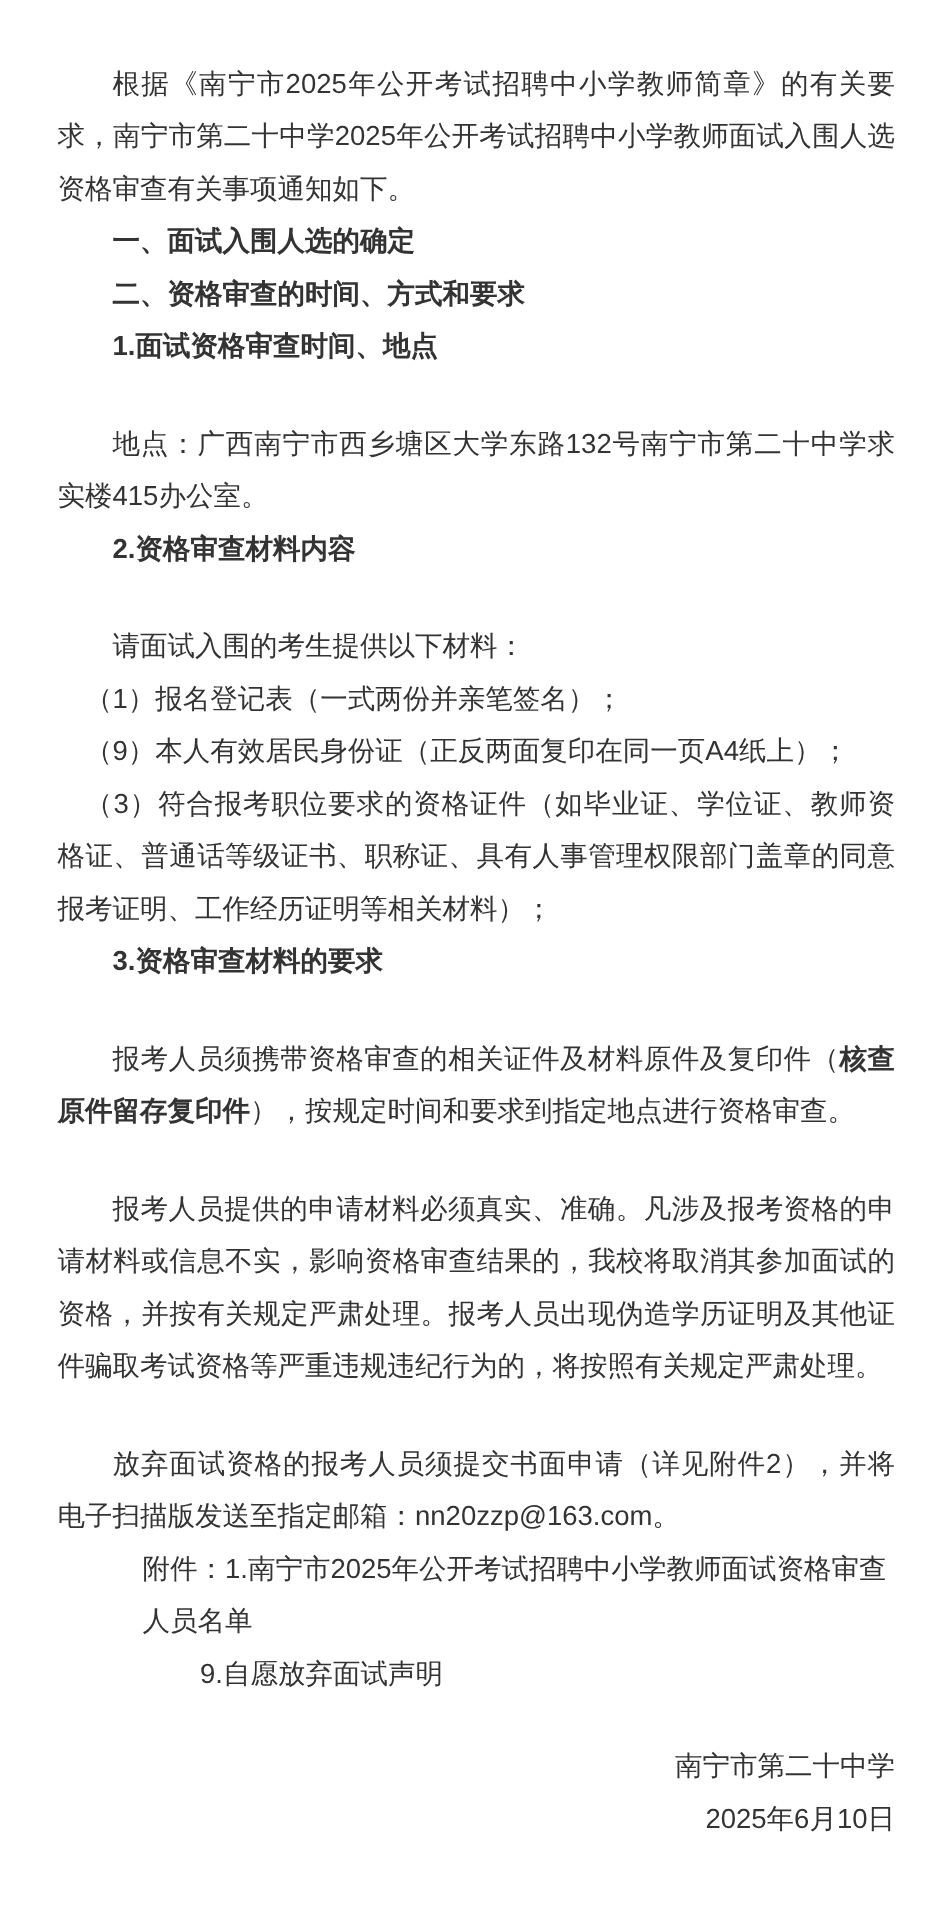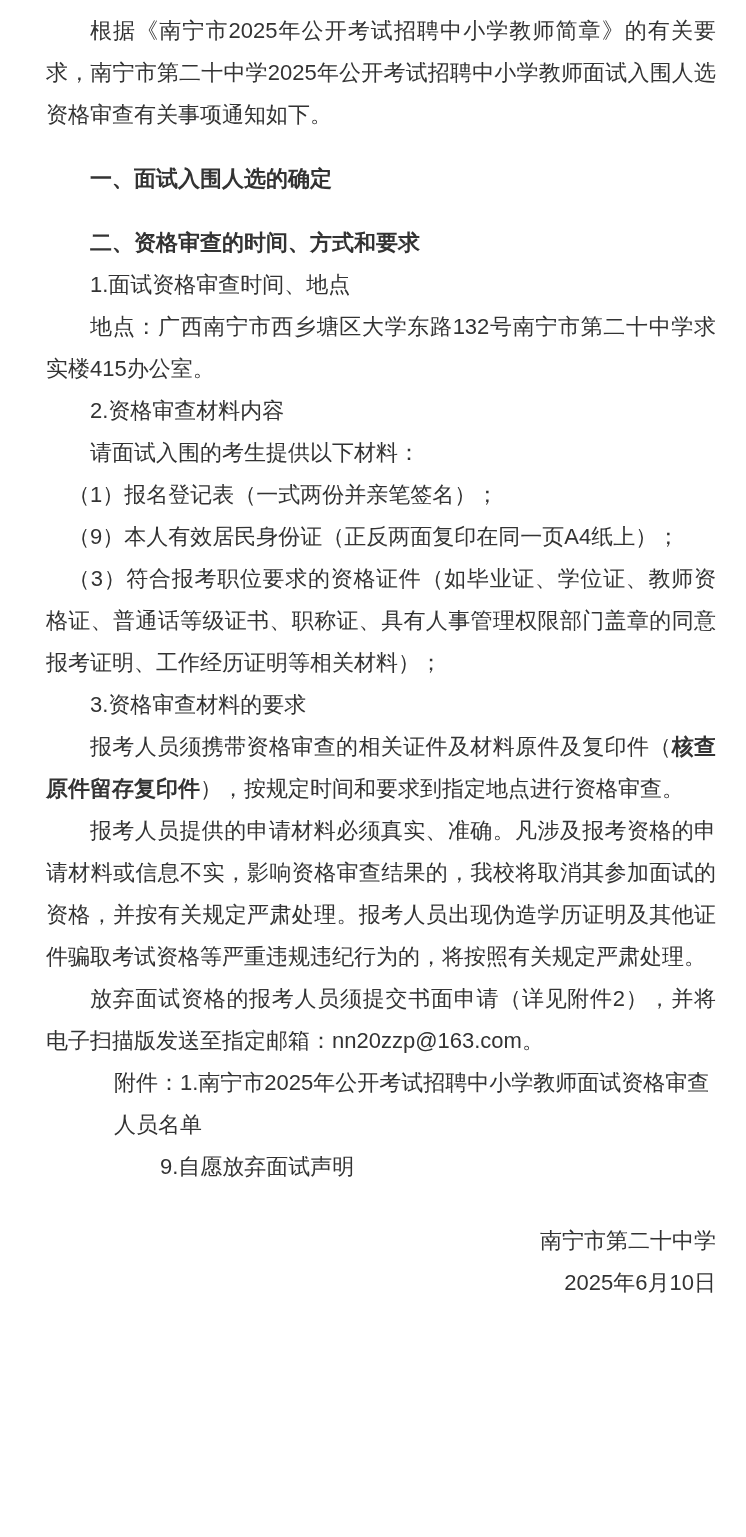--- a/index.html
+++ b/index.html
@@ -18,23 +18,23 @@
     font-size: 22px;
     line-height: 42px;
     color: #333333;
     overflow: hidden;
   }
   .blk {
     text-align: justify;
     text-justify: inter-ideograph;
     word-break: break-all;
   }
-  .blk.p   { text-indent: 2em; }
-  .blk.h1  { text-indent: 2em; font-weight: bold; margin-top: 22px; }
-  .blk.h2  { text-indent: 2em; font-weight: normal; }
+  .blk.p   { text-indent: 2em; margin-top: 36px; }
+  .blk.h1  { text-indent: 2em; font-weight: bold; }
+  .blk.h2  { text-indent: 2em; font-weight: bold; }
   .blk.li  { text-indent: 1em; }
   .blk b   { font-weight: bold; }
   .attachment {
   }
   .attachment .att-line1 {
     padding-left: 68px;
     text-align: left;
     word-break: break-all;
   }
   .attachment .att-line2 {

